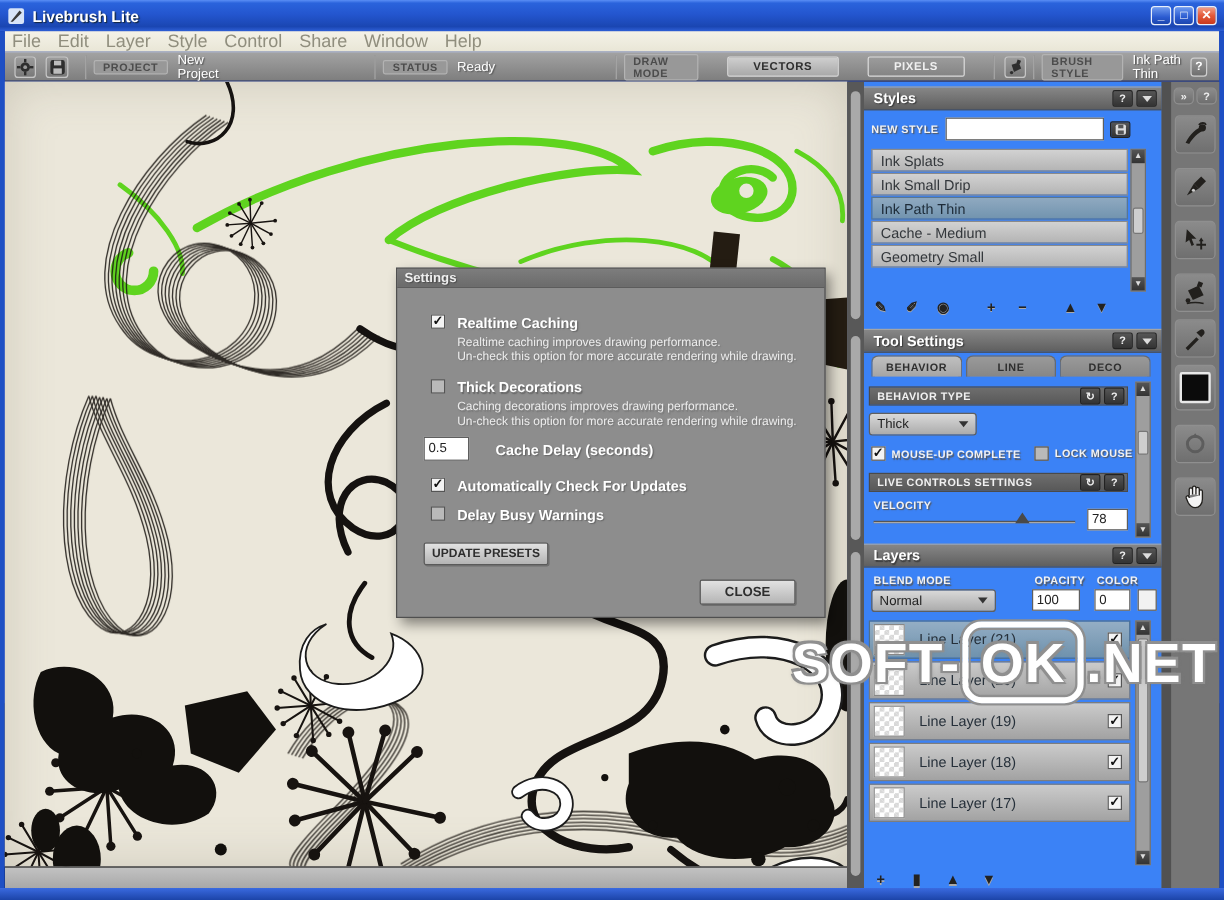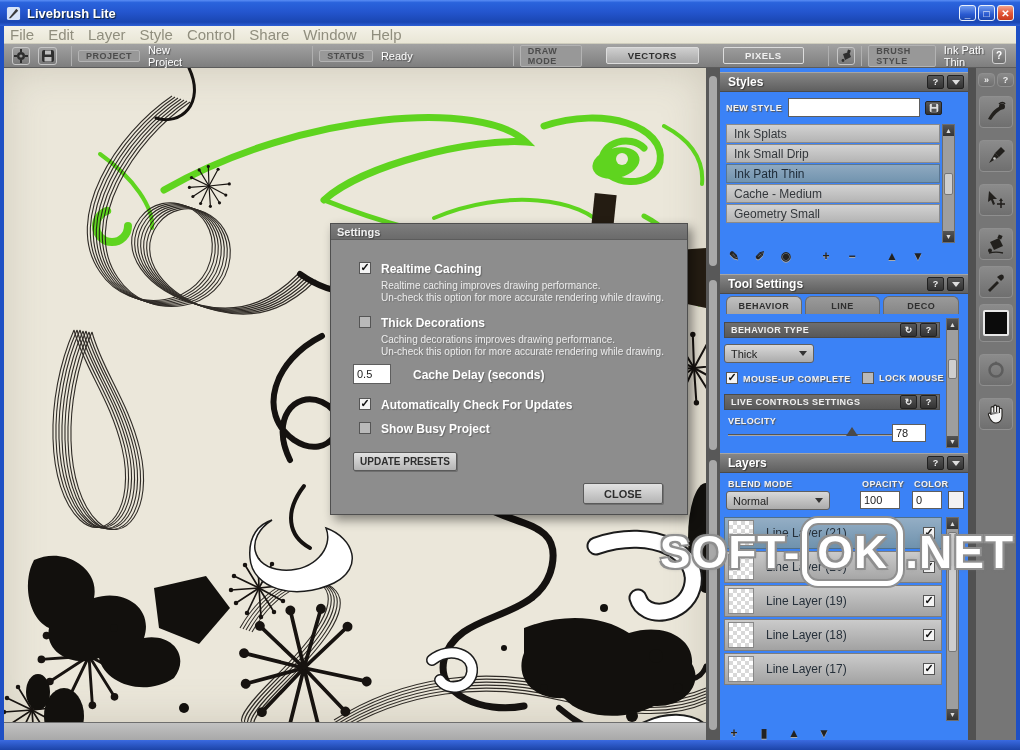--- a/index.html
+++ b/index.html
@@ -448,21 +448,21 @@
         </div>
         <div class="darkbar" style="position:absolute;left:4px;top:120px;width:216px">
           <span class="dl">LIVE CONTROLS SETTINGS</span>
           <div class="sqbtn">↻</div>
           <div class="sqbtn">?</div>
         </div>
         <span class="slabel" style="position:absolute;left:8px;top:142px">VELOCITY</span>
         <div class="slider-track" style="position:absolute;left:8px;top:160px;width:168px">
           <div class="slider-thumb" style="left:118px"></div>
         </div>
-        <input class="winput" style="position: absolute; left: 172px; top: 150px; width: 34px; height: 18px;" value="78">
+        <input class="winput" style="position: absolute; left: 186px; top: 150px; width: 34px; height: 18px;" value="78">
         <div class="vsb" style="left:226px;top:44px;height:130px">
           <div class="cap" style="top:0">▲</div>
           <div class="vthumb" style="top:40px;height:20px"></div>
           <div class="cap" style="bottom:0">▼</div>
         </div>
       </div>
 
       <div style="position:absolute;left:0;top:385px;width:248px;height:287px">
         <div class="phead">
           <span class="pt">Layers</span>
@@ -602,21 +602,21 @@
 
     <input class="winput" style="position: absolute; left: 22px; top: 140px; width: 38px; height: 20px;" value="0.5">
     <span class="dlabel" style="position:absolute;left:72px;top:144px">Cache Delay (seconds)</span>
 
     <div class="drow" style="left:28px;top:174px">
       <span class="chk on"></span>
       <span class="dlabel">Automatically Check For Updates</span>
     </div>
     <div class="drow" style="left:28px;top:198px">
       <span class="chk off dim"></span>
-      <span class="dlabel">Show Busy Project</span>
+      <span class="dlabel">Delay Busy Warnings</span>
     </div>
 
     <div class="dbtn" style="left:22px;top:228px;width:104px;height:19px;font-size:10px">UPDATE PRESETS</div>
     <div class="dbtn" style="left:252px;top:259px;width:80px;height:21px;font-size:11px">CLOSE</div>
   </div>
 
   <div id="wm">
     <span>SOFT-</span>
     <span class="okbox">OK</span>
     <span>.NET</span>

